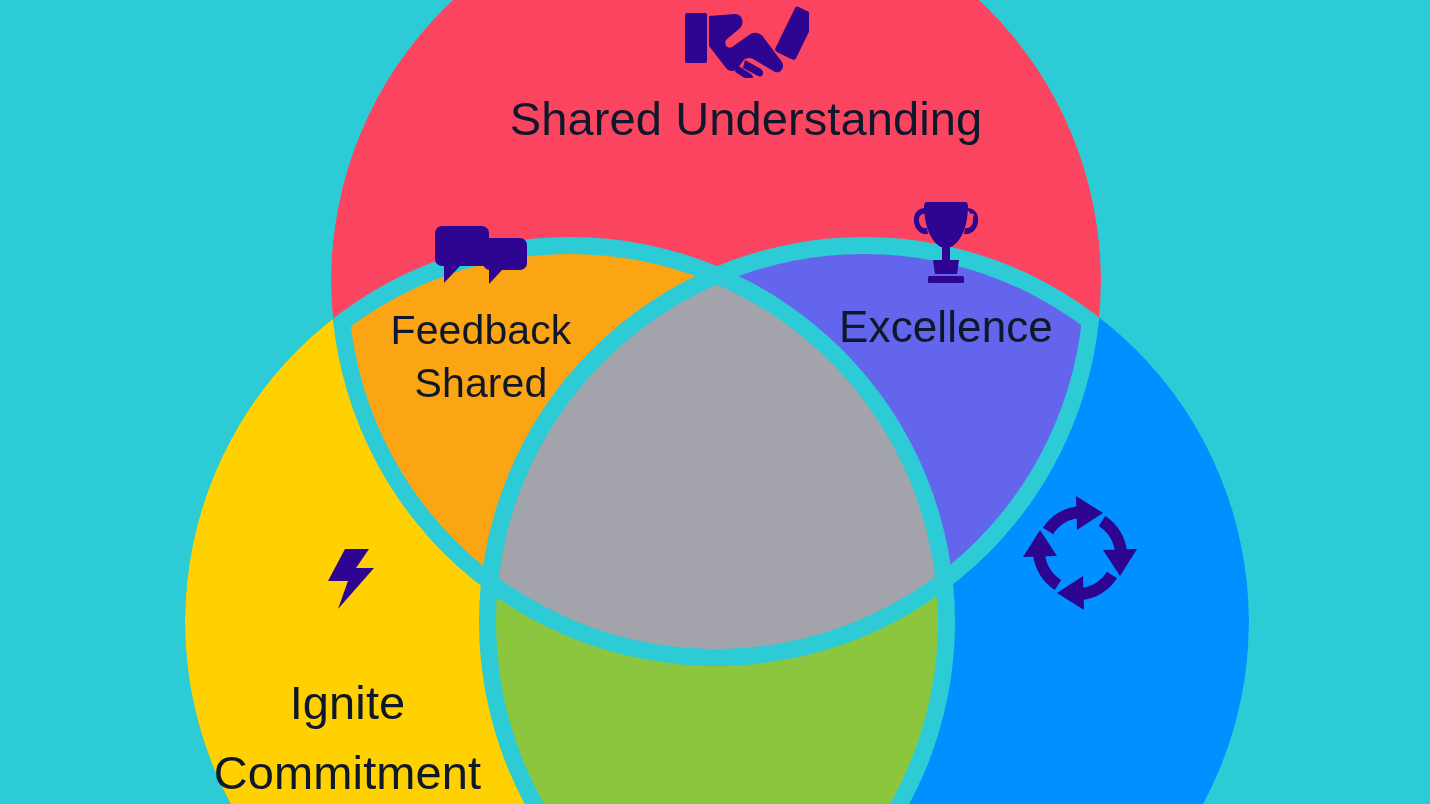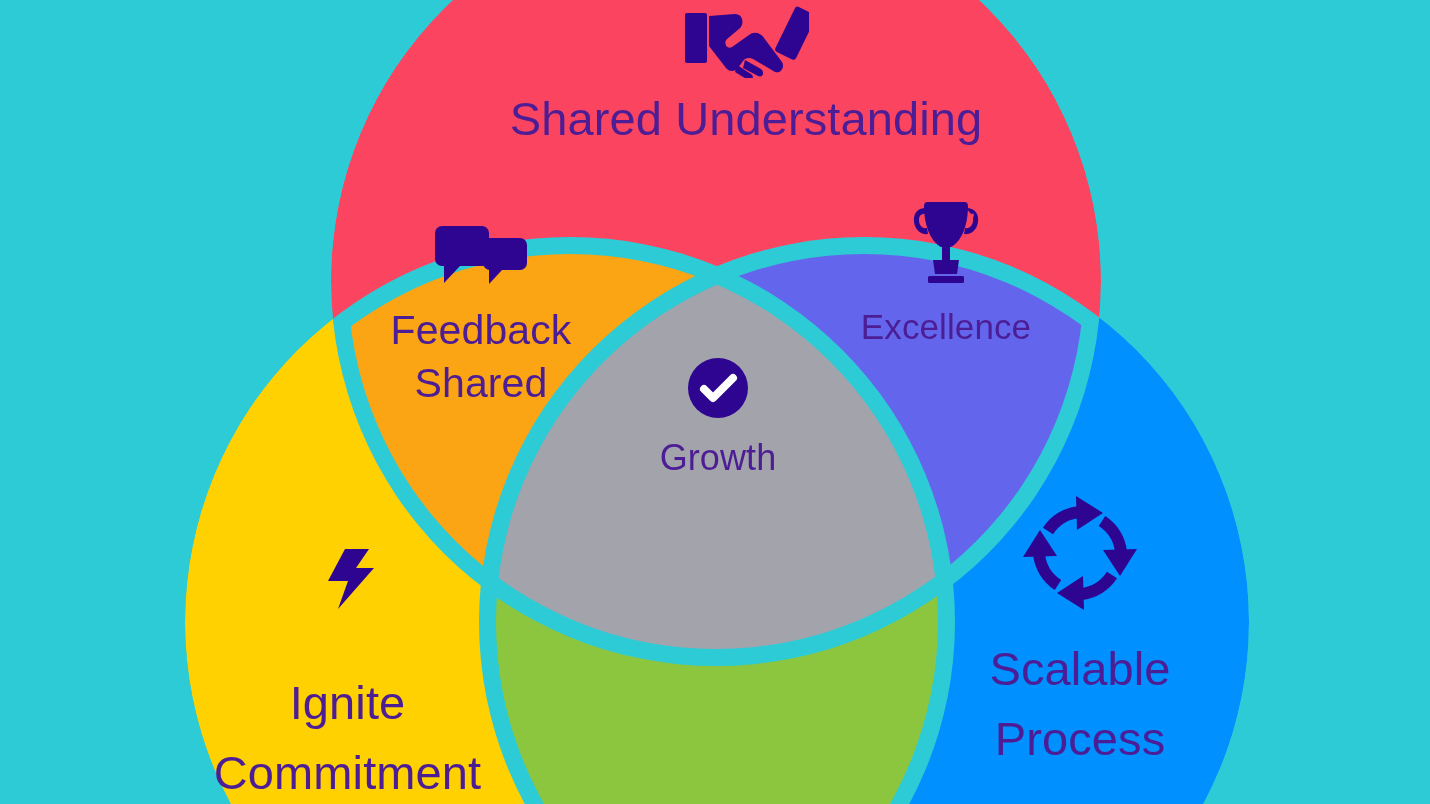--- a/index.html
+++ b/index.html
@@ -45,39 +45,39 @@
     text-align: center;
     color: #2e0590;
     pointer-events: auto;
   }
   .region .icon {
     display: block;
     line-height: 0;
   }
   .region .txt {
     font-weight: 400;
-    color: #4c1d95;
+    color: #0f172a;
     letter-spacing: 0.1px;
     white-space: pre-line;
   }
 
   
   #r-shared { left: 446px; top: 2px; width: 600px; }
   #r-shared .icon { margin-bottom: 14px; }
   #r-shared .txt { font-size: 47px; line-height: 54px; }
 
   
   #r-feedback { left: 350px; top: 226px; width: 262px; }
   #r-feedback .icon { margin-bottom: 16px; }
   #r-feedback .txt { font-size: 41px; line-height: 53px; }
 
   
   #r-excellence { left: 818px; top: 200px; width: 256px; }
   #r-excellence .icon { margin-bottom: 14px; }
-  #r-excellence .txt { font-size: 35px; line-height: 53px; }
+  #r-excellence .txt { font-size: 44px; line-height: 53px; }
 
   
   #r-growth { left: 600px; top: 358px; width: 236px; }
   #r-growth .icon { margin-bottom: 18px; }
   #r-growth .txt { font-size: 36px; line-height: 44px; }
 
   
   #r-data { left: 610px; top: 622px; width: 216px; }
   #r-data .icon { margin-bottom: 10px; }
   #r-data .txt { font-size: 36px; line-height: 44px; }
@@ -238,29 +238,20 @@
             <path d="M53 8 C62 8 66 14 65 22 C64 30 58 35 51 34 L52 28 C57 29 60 25 60 20 C60 15 63 13 58 14 Z"></path>
             <rect x="29" y="45" width="8" height="16"></rect>
             <path d="M20 60 L46 60 L44 74 L22 74 Z"></path>
             <rect x="15" y="76" width="36" height="7" rx="1.5"></rect>
           </g>
         </svg>
       </span>
       <span class="txt">Excellence</span>
     </div>
 
-    <div class="region" id="r-growth">
-      <span class="icon">
-        <svg width="60" height="60" viewBox="0 0 60 60" aria-hidden="true">
-          <circle cx="30" cy="30" r="30" fill="#2e0590"></circle>
-          <path d="M16 31 L25 40 L45 20" fill="none" stroke="#ffffff" stroke-width="8" stroke-linecap="round" stroke-linejoin="round"></path>
-        </svg>
-      </span>
-      <span class="txt">Growth</span>
-    </div>
 
 
     <div class="region" id="r-ignite">
       <span class="icon">
         <svg width="56" height="62" viewBox="0 0 56 62" aria-hidden="true">
           <path d="M25 1 L49 1 L36 20 L54 20 L18 61 L28 33 L8 33 Z" fill="#2e0590"></path>
         </svg>
       </span>
       <span class="txt">Ignite
 Commitment</span>
@@ -276,18 +267,16 @@
             <path d="M37 91 A42 42 0 0 1 18 60"></path>
           </g>
           <g fill="#2e0590">
             <path d="M55 2 L82 19 L56 36 Z"></path>
             <path d="M116 55 L99 82 L82 56 Z"></path>
             <path d="M63 116 L36 99 L62 82 Z"></path>
             <path d="M2 63 L19 36 L36 62 Z"></path>
           </g>
         </svg>
       </span>
-      <span class="txt">Scalable
-Process</span>
     </div>
 
   </div>
 </div>
 
 </body></html>

